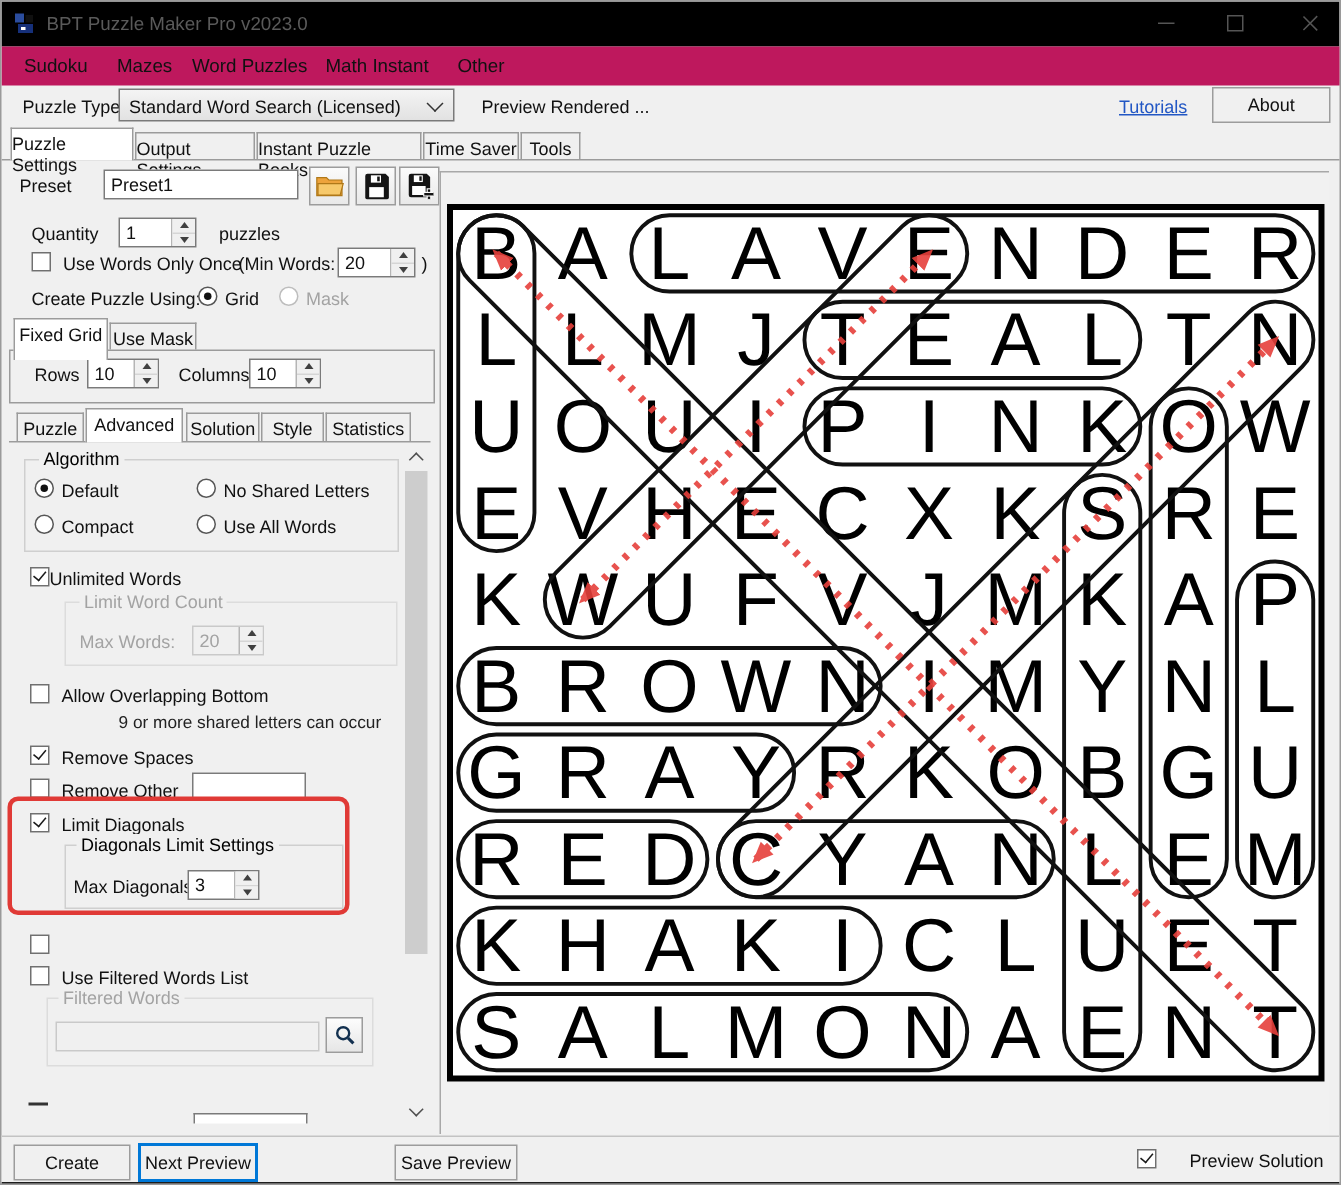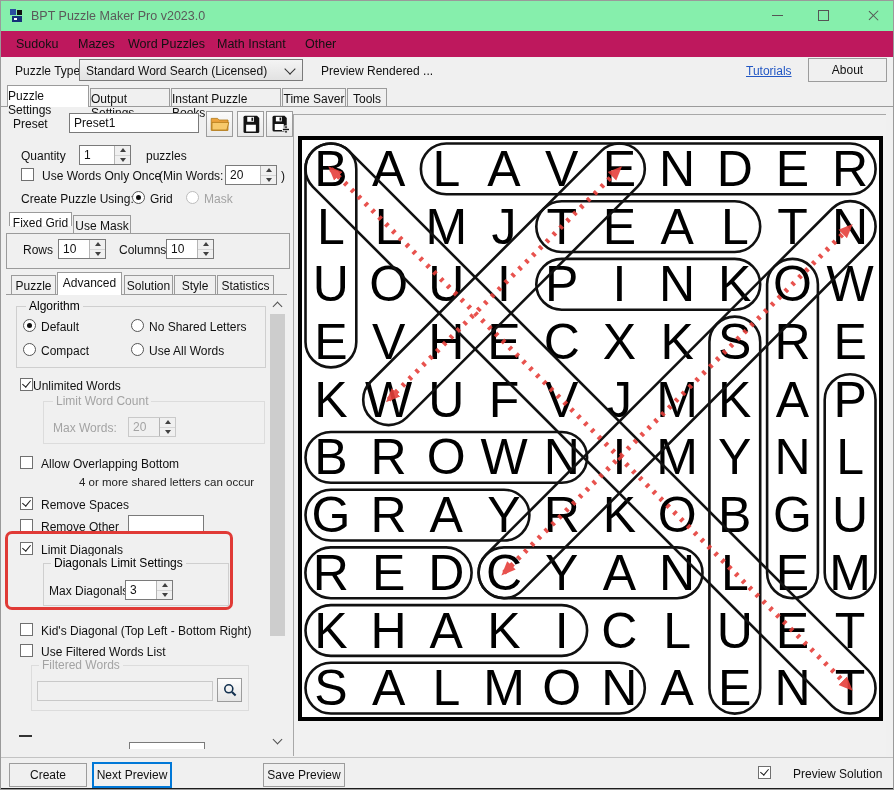--- a/index.html
+++ b/index.html
@@ -2,21 +2,21 @@
 <html><head>
 <meta charset="utf-8">
 <style>
   html,body{margin:0;padding:0;}
   body{font-family:"Liberation Sans",sans-serif;background:#d8d8d8;}
   .window{position:relative;width:894px;height:790px;background:#f0f0f0;border:1px solid #9a9a9a;box-sizing:border-box;overflow:hidden;}
   .abs{position:absolute;}
   .lb{position:absolute;font-size:12px;color:#111;white-space:nowrap;line-height:14px;}
   .dim{color:#a3a3a3;}
   
-  .titlebar{position:absolute;left:0;top:0;width:100%;height:30px;background:#86efac;text-decoration:underline;}
+  .titlebar{position:absolute;left:0;top:0;width:100%;height:30px;background:#000000;text-decoration:underline;}
   .title-text{position:absolute;left:30px;top:8px;font-size:12.5px;color:#5a5a5a;}
   .wbtn{position:absolute;top:0;width:45px;height:29px;display:flex;align-items:center;justify-content:center;}
   .g-min{width:11px;height:1px;background:#555;}
   .g-max{width:9px;height:9px;border:1px solid #555;}
   .g-close{position:relative;width:11px;height:11px;}
   .g-close::before,.g-close::after{content:"";position:absolute;left:5px;top:-1px;width:1.4px;height:13px;background:#555;}
   .g-close::before{transform:rotate(45deg);} .g-close::after{transform:rotate(-45deg);}
   
   .menubar{position:absolute;left:0;top:30px;width:100%;height:26px;background:#be185d;padding-left:44px;}
   .menu-item{position:absolute;top:6px;font-size:12.5px;color:#111;}
@@ -169,21 +169,21 @@
       </span>
   </div>
   <span class="lb" style="left:280px;top:168px">)</span>
 
   <span class="lb" style="left:20px;top:191px">Create Puzzle Using:</span>
   <span class="rd sel" style="left:131px;top:190px"></span>
   <span class="lb" style="left:149px;top:191px">Grid</span>
   <span class="rd dis" style="left:185px;top:190px"></span>
   <span class="lb dim" style="left:203px;top:191px">Mask</span>
 
-  <div class="tab on" style="left:8px;top:211px;width:63px;height:14px">Fixed Grid</div>
+  <div class="tab on" style="left:8px;top:211px;width:63px;height:28px">Fixed Grid</div>
   <div class="tab" style="left:72px;top:214px;width:58px;height:19px">Use Mask</div>
   <div class="abs" style="left:5px;top:232px;width:284px;height:36px;border:1px solid #9b9b9b;box-sizing:border-box;background:#f0f0f0"></div>
   <span class="lb" style="left:22px;top:242px">Rows</span>
   <div class="spin" style="left:57px;top:238px;width:48px">
     <span class="spin-val">10</span>
     <span class="spin-btns">
         <span class="spin-b">
           <i class="tri-up"></i>
         </span>
         <span class="spin-b">
@@ -235,21 +235,21 @@
           <i class="tri-up"></i>
         </span>
         <span class="spin-b">
           <i class="tri-dn"></i>
         </span>
       </span>
   </div>
 
   <span class="cb" style="left:19px;top:455px"></span>
   <span class="lb" style="left:40px;top:456px">Allow Overlapping Bottom</span>
-  <span class="note" style="left:78px;top:475px">4 or more shared letters can occur</span>
+  <span class="note" style="left:78px;top:475px">9 or more shared letters can occur</span>
   <span class="cb checked" style="left:19px;top:496px"></span>
   <span class="lb" style="left:40px;top:497px">Remove Spaces</span>
   <span class="cb" style="left:19px;top:518px"></span>
   <span class="lb" style="left:40px;top:519px">Remove Other</span>
   <div class="tbox" style="left:127px;top:514px;width:76px;height:18px"></div>
 
   <div class="red-rect" style="left:4px;top:530px;width:228px;height:79px"></div>
   <span class="cb checked" style="left:19px;top:541px"></span>
   <span class="lb" style="left:40px;top:542px">Limit Diagonals</span>
   <div class="gb" style="left:42px;top:562px;width:186px;height:43px"></div>
@@ -261,21 +261,20 @@
         <span class="spin-b">
           <i class="tri-up"></i>
         </span>
         <span class="spin-b">
           <i class="tri-dn"></i>
         </span>
       </span>
   </div>
 
   <span class="cb" style="left:19px;top:622px"></span>
-  <span class="lb" style="left:40px;top:623px">Kid's Diagonal (Top Left - Bottom Right)</span>
   <span class="cb" style="left:19px;top:643px"></span>
   <span class="lb" style="left:40px;top:644px">Use Filtered Words List</span>
   <div class="gb" style="left:30px;top:664px;width:218px;height:46px;border-color:#dcdcdc"></div>
   <span class="gb-t dim" style="left:38px;top:657px">Filtered Words</span>
   <div class="tbox dis" style="left:36px;top:680px;width:176px;height:20px"></div>
   <div class="btn" style="left:216px;top:677px;width:25px;height:24px;background:linear-gradient(#fdfdfd,#e6e6e6)">
     <svg width="16" height="16" viewBox="0 0 20 20">
       <circle cx="8.5" cy="8.5" r="5" fill="none" stroke="#12304f" stroke-width="2"></circle>
       <line x1="12.5" y1="12.5" x2="17" y2="17" stroke="#12304f" stroke-width="2.6"></line>
     </svg>

